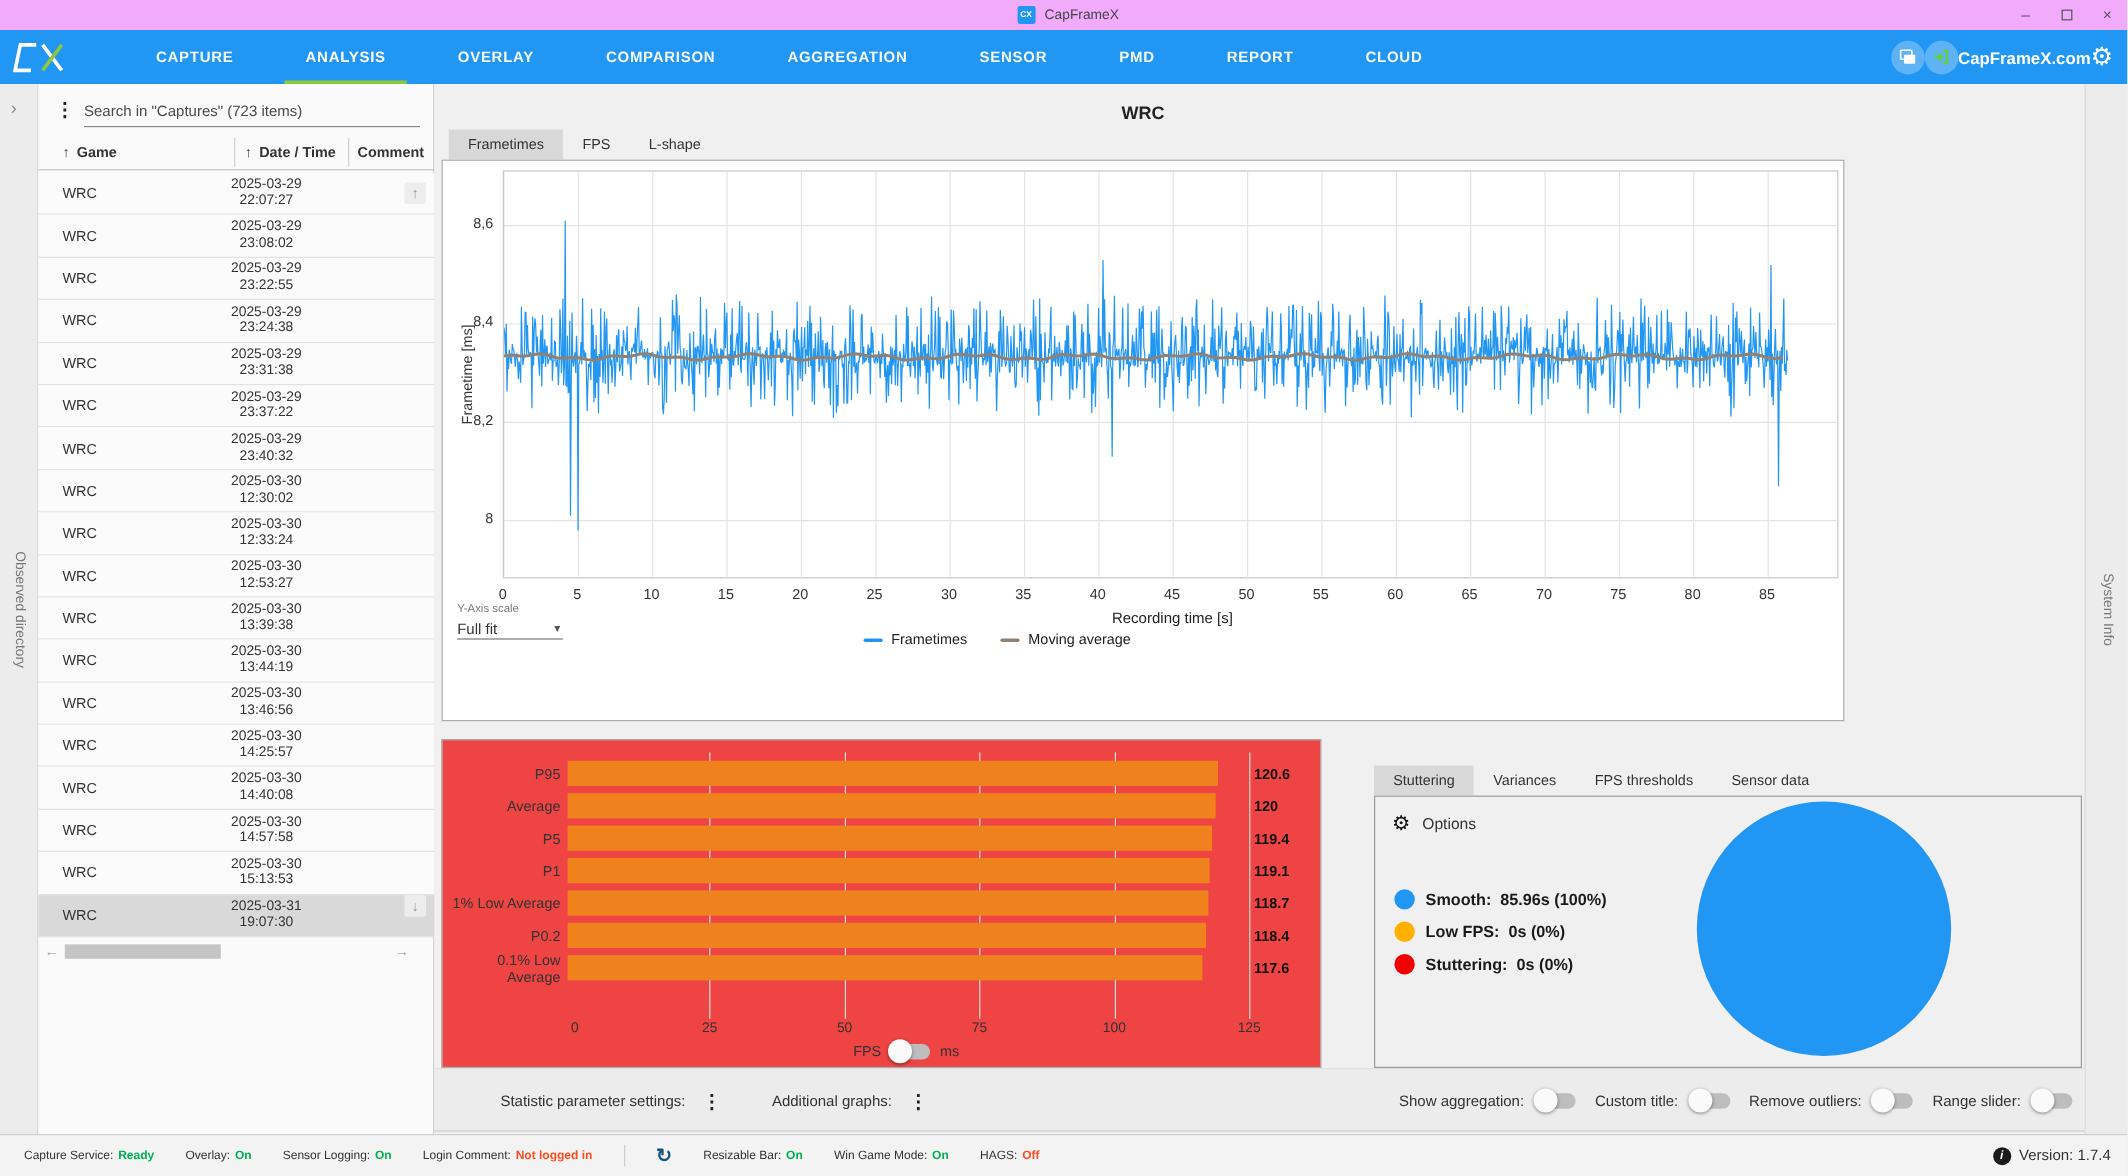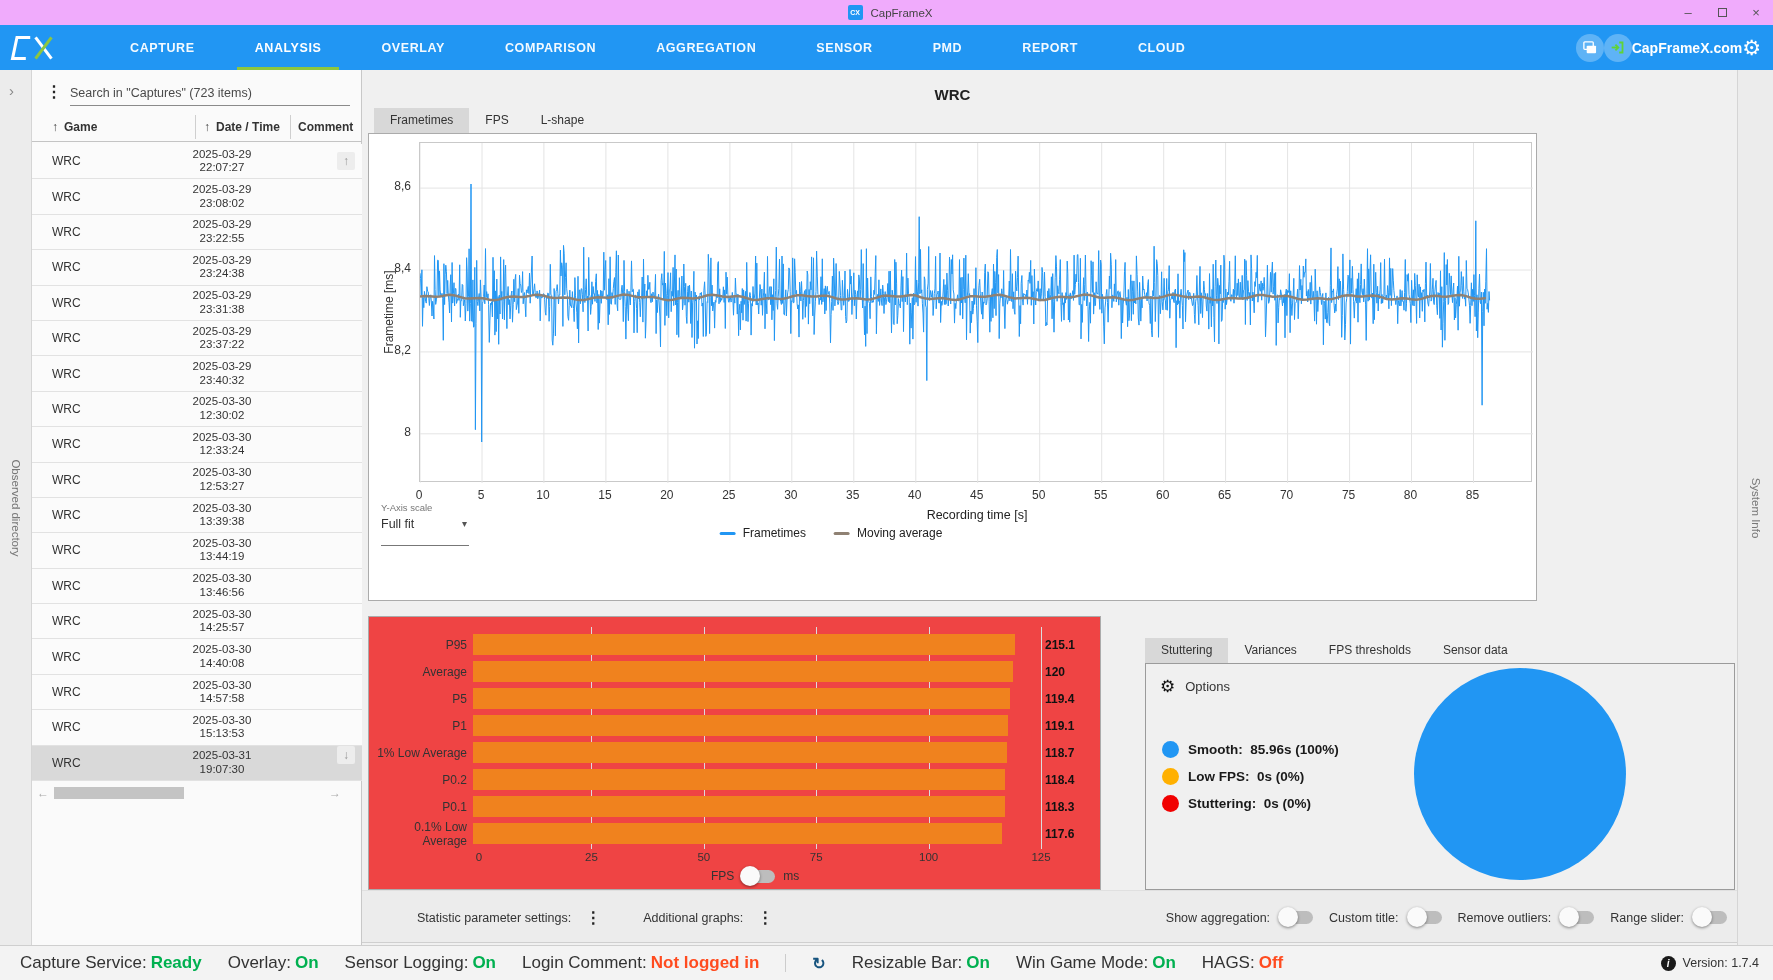--- a/index.html
+++ b/index.html
@@ -73,21 +73,21 @@
   
   #ft-panel { position:absolute; left:6px; top:63px; width:1169px; height:468px; background:#fff; border:1px solid #ABABAB; }
   #ft-plot { position:absolute; left:50px; top:8px; width:1113px; height:340px; border:1px solid #C9C9C9; }
   #ft-svg { position:absolute; left:0; top:0; }
   .fty { position:absolute; left:0; width:42px; text-align:right; font-size:12px; color:#333;padding-left:16px; }
   .ftx { position:absolute; top:354px; transform:translateX(-50%); font-size:12px; color:#333; }
   #ft-ylabel { position:absolute; left:-60px; top:171px; width:160px; text-align:center; transform:rotate(-90deg); font-size:12px; color:#333; }
   #ft-xlabel { position:absolute; left:398px; top:374px; width:420px; text-align:center; font-size:12.5px; color:#222; }
   #yscale { position:absolute; left:12px; top:368px; }
   #yscale .small { font-size:9.5px; color:#777; }
-  #yscale-value { margin-top:4px; width:88px; border-bottom:1px solid #777; padding-bottom:14px; font-size:12.5px; color:#333; position:relative; }
+  #yscale-value { margin-top:4px; width:88px; border-bottom:1px solid #777; padding-bottom:1px; font-size:12.5px; color:#333; position:relative; }
   #yscale-value .dd { position:absolute; right:2px; top:1px; color:#555; font-size:10px; }
   #ft-legend { position:absolute; left:462px; top:392px; transform:translateX(-50%); display:flex; gap:28px; align-items:center; }
   .leg-item { display:flex; align-items:center; gap:7px; font-size:12px; color:#222; }
   .leg-dash { width:16px; height:3px; border-radius:2px; }
 
   
   #bar-panel { position:absolute; left:6px; top:546px; width:733px; height:274px; background:#ef4444; border:1px solid #ABABAB; }
   #bar-grid { position:absolute; left:110px; top:10px; width:562px; height:222px; }
   #bar-grid i { position:absolute; top:0; width:1px; height:100%; background:#DCDCDC; }
   #bars { position:absolute; left:8px; top:14px; width:717px; }
@@ -118,21 +118,21 @@
   #controls-row { position:absolute; left:0; top:820px; width:1375px; height:53px; background:#ECECEC; border-top:1px solid #E0E0E0; border-bottom:1px solid #CFCFCF; }
   .ctl-group { position:absolute; top:0; height:53px; display:flex; align-items:center; gap:14px; }
   #ctl-left { left:55px; }
   #ctl-left .lbl { font-size:12.5px; color:#333; }
   #ctl-left .kebab { font-size:16px; font-weight:bold; color:#222; margin-right:28px; }
   #ctl-right { right:10px; gap:16px; }
   .toggle-item { display:flex; align-items:center; gap:10px; font-size:12.5px; color:#333; }
 
   
   #statusbar { position:absolute; left:0; top:945px; width:1773px; height:35px; background:#F3F3F3; border-top:1px solid #CFCFCF; display:flex; align-items:center; padding-left:20px; gap:26px; }
-  .st-item { font-size:17px; color:#333; white-space:nowrap; }
+  .st-item { font-size:10px; color:#333; white-space:nowrap; }
   .st-item b { margin-left:4px; }
   .st-sep { width:1px; height:18px; background:#CCC; }
   .st-icon { color:#16537E; font-size:16px; font-weight:bold; }
   #st-version { position:absolute; right:14px; display:flex; align-items:center; gap:7px; font-size:12.5px; color:#333; }
   #info-icon { width:15px; height:15px; border-radius:50%; background:#1A1A1A; color:#fff; font-size:10px; font-weight:bold; font-style:italic; display:flex; align-items:center; justify-content:center; }
 </style>
 </head>
 <body>
 
 <div id="app">
@@ -381,21 +381,21 @@
           <i style="left: 60%;"></i>
           <i style="left: 80%;"></i>
           <i style="left: 100%;"></i>
         </div>
       <div id="bars">
           <div class="bar-row">
             <span class="bar-label">P95</span>
             <span class="bar-track">
               <span class="bar-fill" style="width:96.48%;background:#F0821E"></span>
             </span>
-            <span class="bar-value">215.1</span>
+            <span class="bar-value">120.6</span>
           </div>
           <div class="bar-row">
             <span class="bar-label">Average</span>
             <span class="bar-track">
               <span class="bar-fill" style="width:96%;background:#F0821E"></span>
             </span>
             <span class="bar-value">120</span>
           </div>
           <div class="bar-row">
             <span class="bar-label">P5</span>
@@ -417,27 +417,20 @@
               <span class="bar-fill" style="width:94.96%;background:#F0821E"></span>
             </span>
             <span class="bar-value">118.7</span>
           </div>
           <div class="bar-row">
             <span class="bar-label">P0.2</span>
             <span class="bar-track">
               <span class="bar-fill" style="width:94.72%;background:#F0821E"></span>
             </span>
             <span class="bar-value">118.4</span>
-          </div>
-          <div class="bar-row">
-            <span class="bar-label">P0.1</span>
-            <span class="bar-track">
-              <span class="bar-fill" style="width:94.64%;background:#F0821E"></span>
-            </span>
-            <span class="bar-value">118.3</span>
           </div>
           <div class="bar-row">
             <span class="bar-label">0.1% Low Average</span>
             <span class="bar-track">
               <span class="bar-fill" style="width:94.08%;background:#F0821E"></span>
             </span>
             <span class="bar-value">117.6</span>
           </div>
         </div>
       <div id="bar-ticks">

